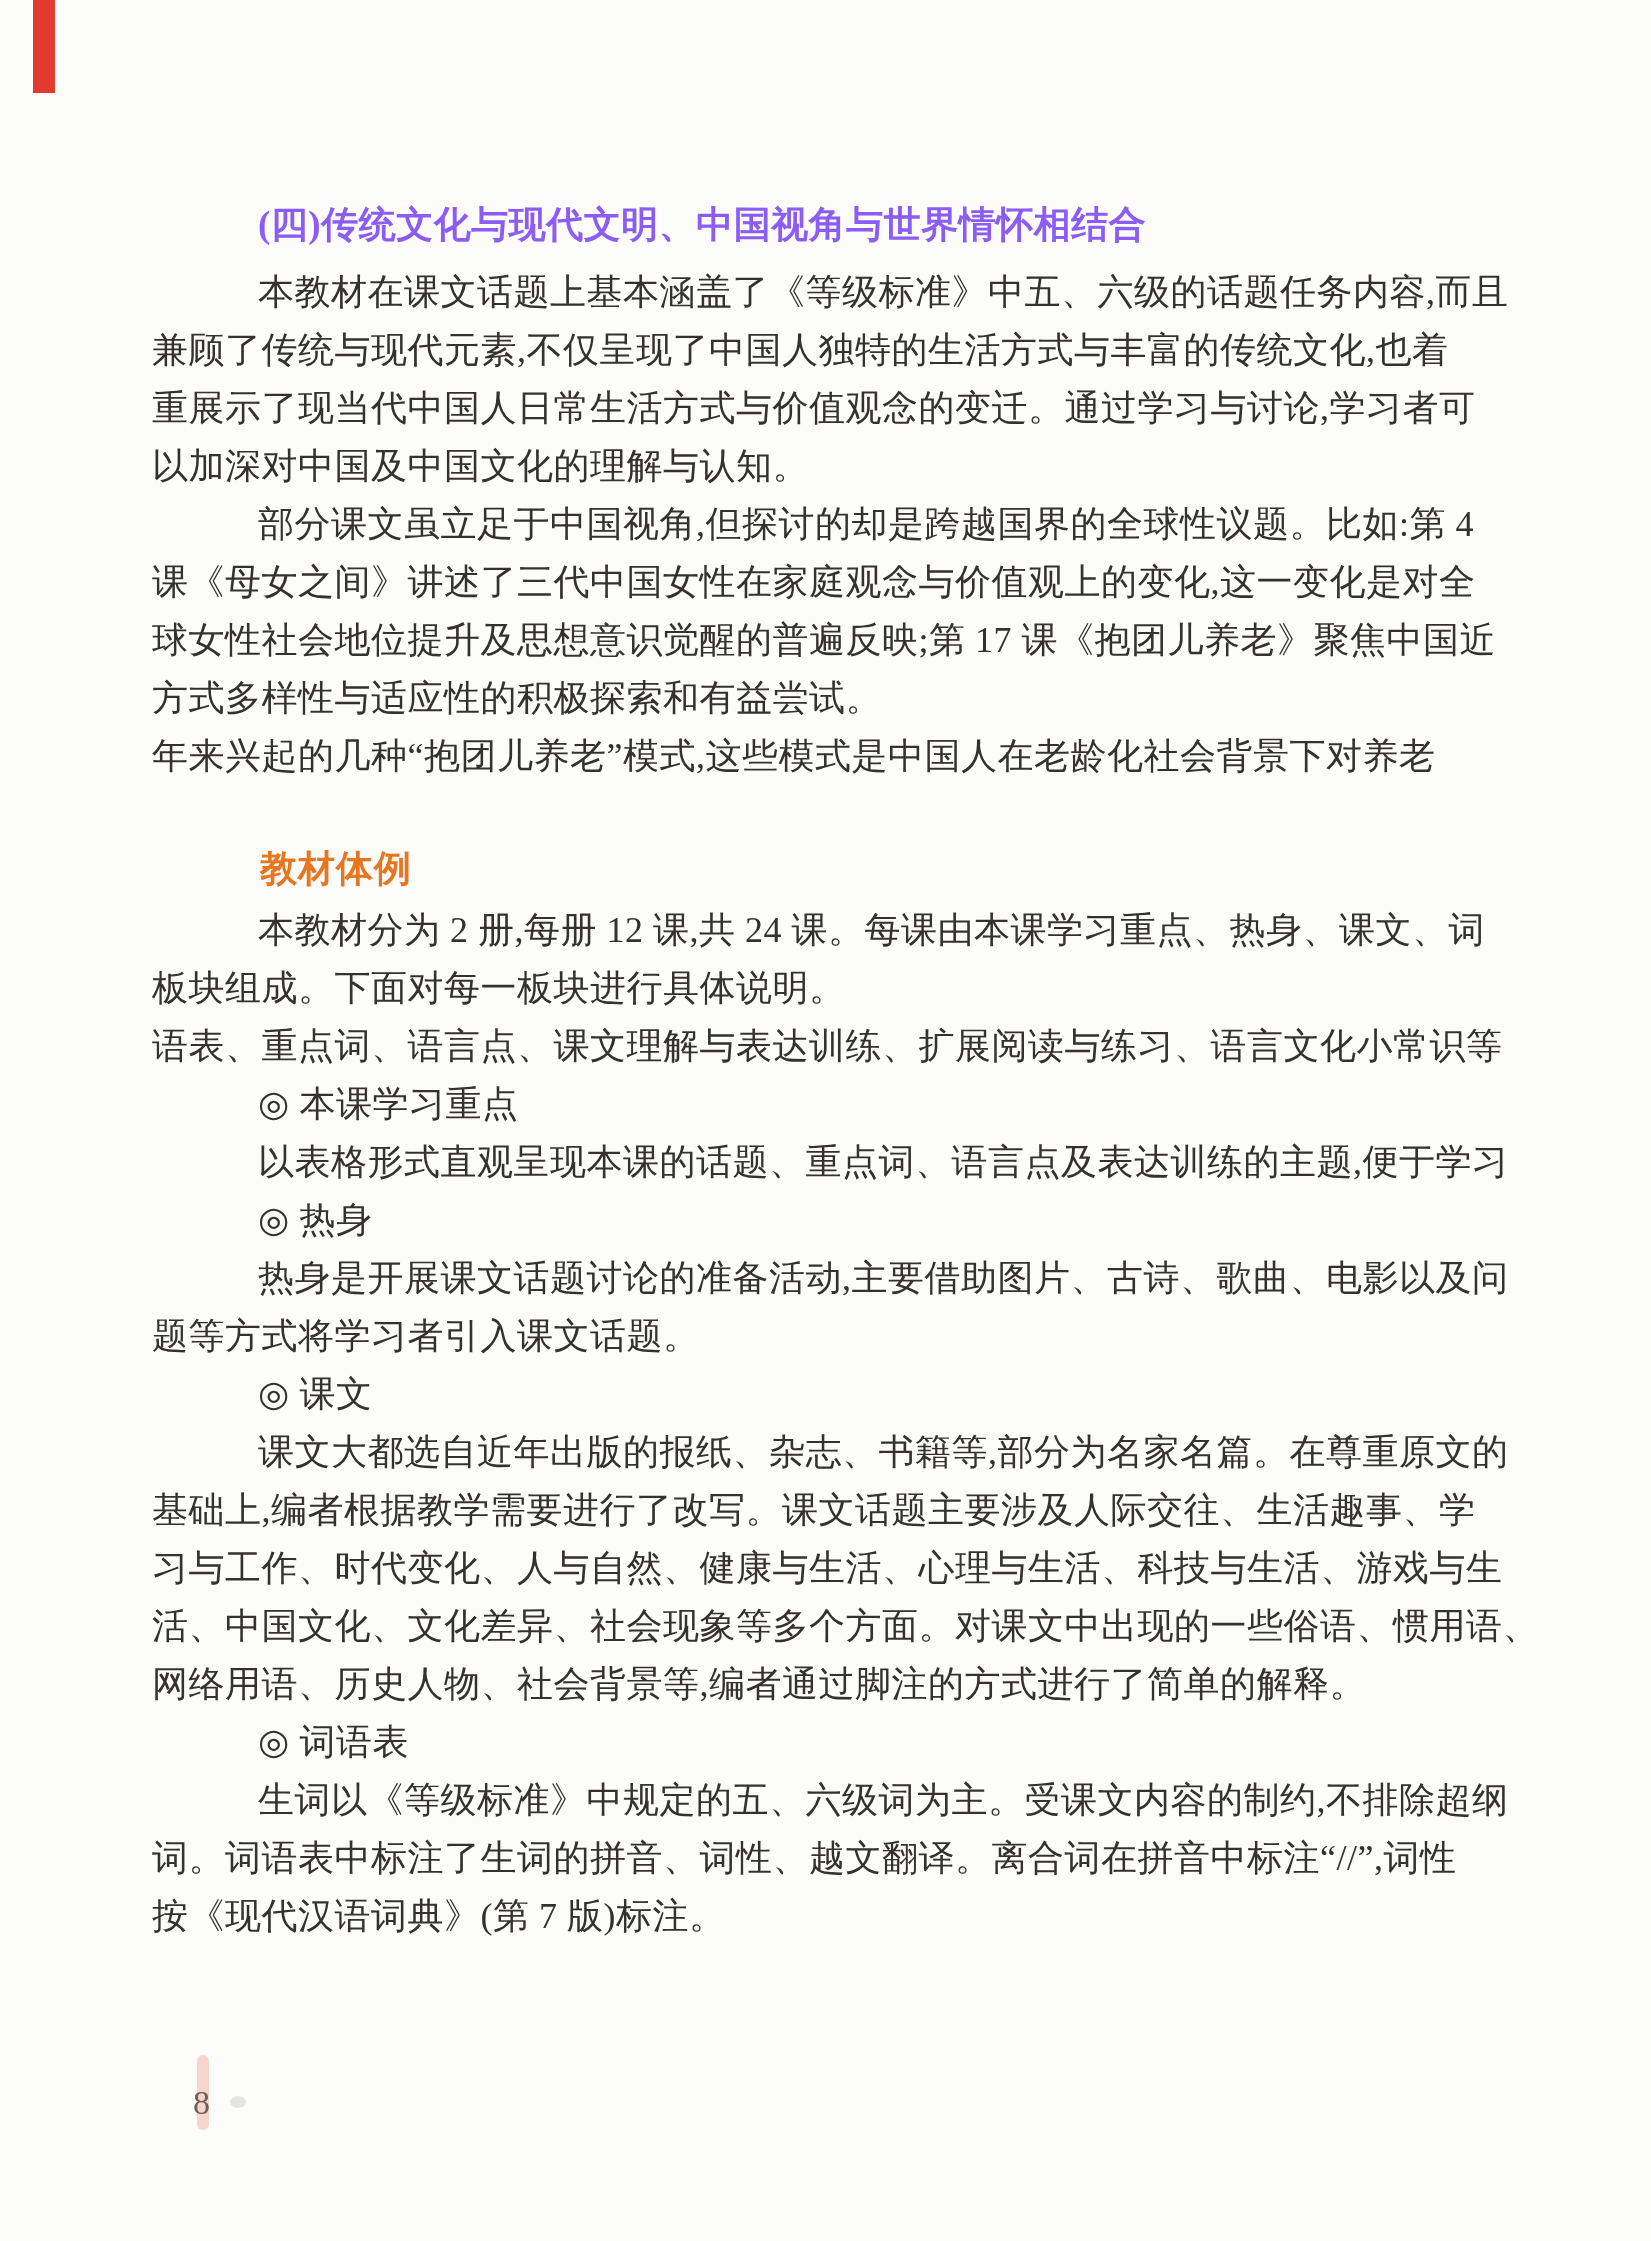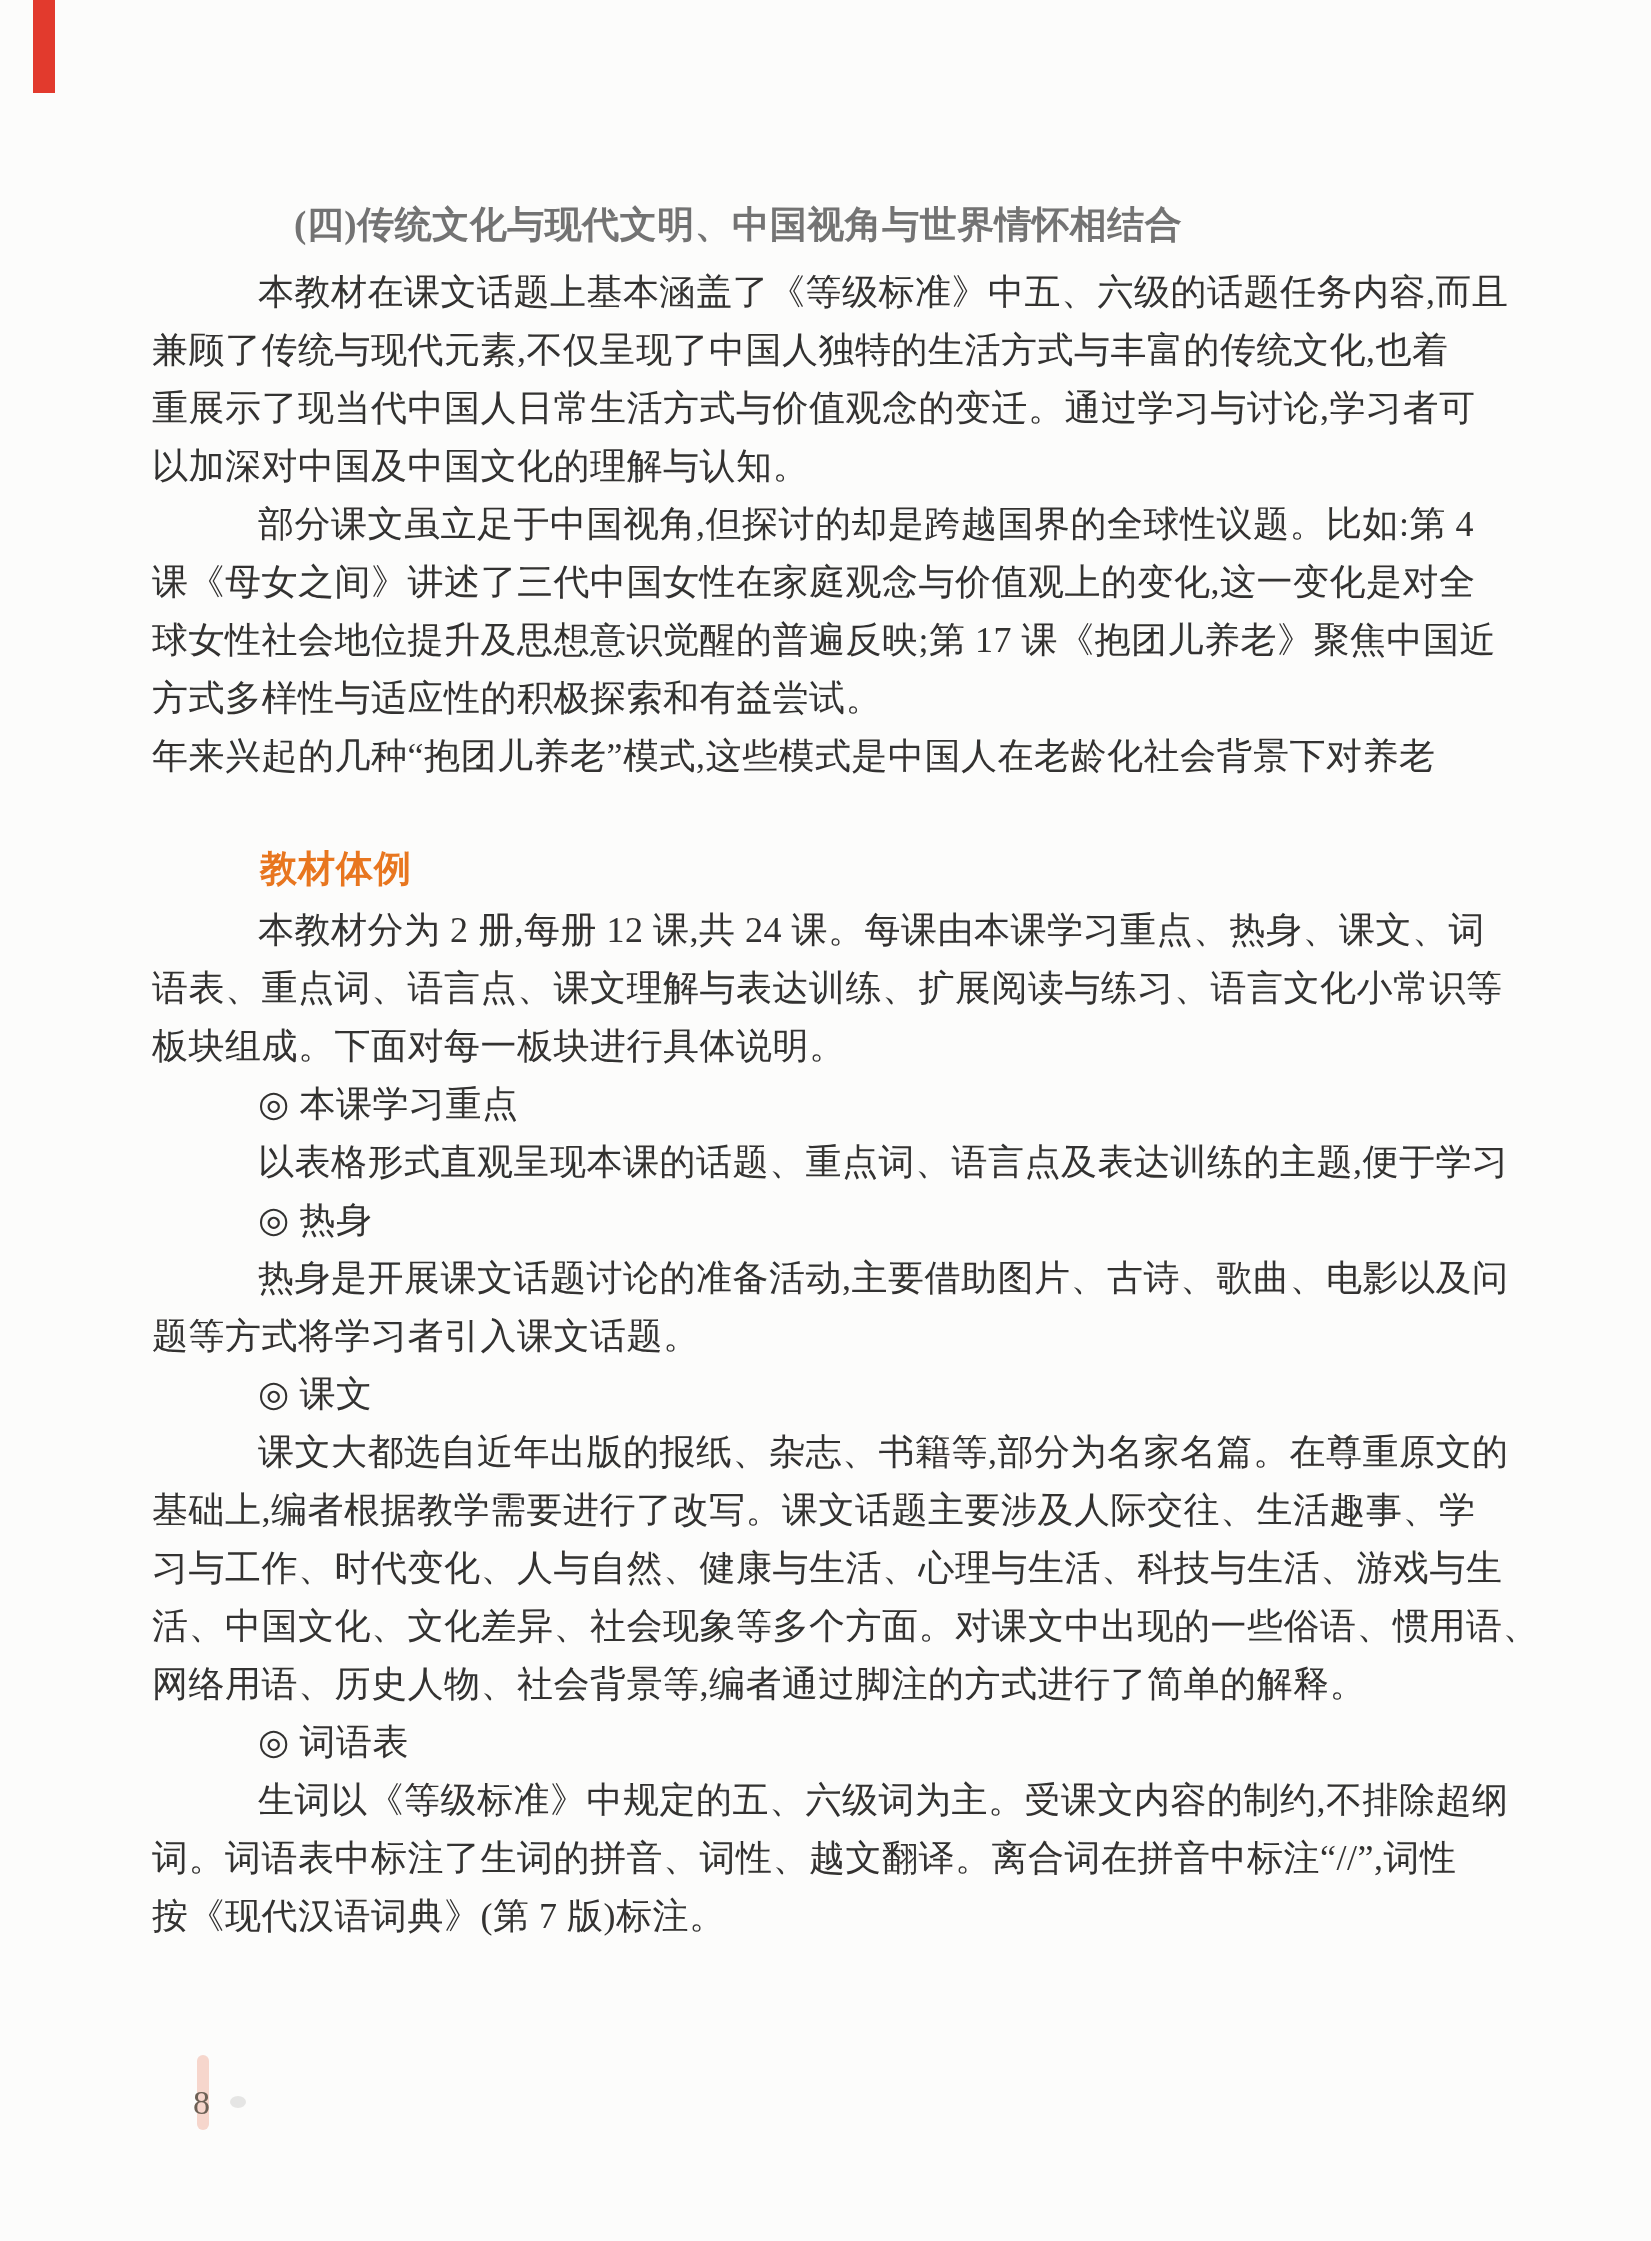--- a/index.html
+++ b/index.html
@@ -12,22 +12,22 @@
   }
   .page{position:absolute;inset:0;}
   
   .red-tab{
     position:absolute;left:33px;top:0;width:22px;height:93px;
     background:#e23a2d;
   }
   
   .heading{
     position:absolute;left:258px;top:196px;height:58px;line-height:58px;
-    font-size:37px;font-weight:bold;color:#737373;
-    white-space:nowrap;letter-spacing:0.5px;margin-left:36px;
+    font-size:37px;font-weight:bold;color:#8b5cf6;
+    white-space:nowrap;letter-spacing:0.5px;
   }
   
   .block{position:absolute;left:152px;width:1400px;}
   .blockA{top:263px;}
   .blockB{top:901px;}
   .line{
     height:58px;line-height:58px;font-size:36px;color:#333231;
     white-space:nowrap;letter-spacing:0.5px;
   }
   .ind{padding-left:106px;}
@@ -69,22 +69,22 @@
     <div class="line">课《母女之间》讲述了三代中国女性在家庭观念与价值观上的变化,这一变化是对全</div>
     <div class="line">球女性社会地位提升及思想意识觉醒的普遍反映;第 17 课《抱团儿养老》聚焦中国近</div>
     <div class="line">方式多样性与适应性的积极探索和有益尝试。</div>
     <div class="line">年来兴起的几种“抱团儿养老”模式,这些模式是中国人在老龄化社会背景下对养老</div>
   </div>
 
   <div class="sec-header">教材体例</div>
 
   <div class="block blockB">
     <div class="line ind">本教材分为 2 册,每册 12 课,共 24 课。每课由本课学习重点、热身、课文、词</div>
+    <div class="line">板块组成。下面对每一板块进行具体说明。</div>
     <div class="line">语表、重点词、语言点、课文理解与表达训练、扩展阅读与练习、语言文化小常识等</div>
-    <div class="line">板块组成。下面对每一板块进行具体说明。</div>
     <div class="line ind">◎ 本课学习重点</div>
     <div class="line ind">以表格形式直观呈现本课的话题、重点词、语言点及表达训练的主题,便于学习</div>
     <div class="line ind">◎ 热身</div>
     <div class="line ind">热身是开展课文话题讨论的准备活动,主要借助图片、古诗、歌曲、电影以及问</div>
     <div class="line">题等方式将学习者引入课文话题。</div>
     <div class="line ind">◎ 课文</div>
     <div class="line ind">课文大都选自近年出版的报纸、杂志、书籍等,部分为名家名篇。在尊重原文的</div>
     <div class="line">基础上,编者根据教学需要进行了改写。课文话题主要涉及人际交往、生活趣事、学</div>
     <div class="line">习与工作、时代变化、人与自然、健康与生活、心理与生活、科技与生活、游戏与生</div>
     <div class="line">活、中国文化、文化差异、社会现象等多个方面。对课文中出现的一些俗语、惯用语、</div>

